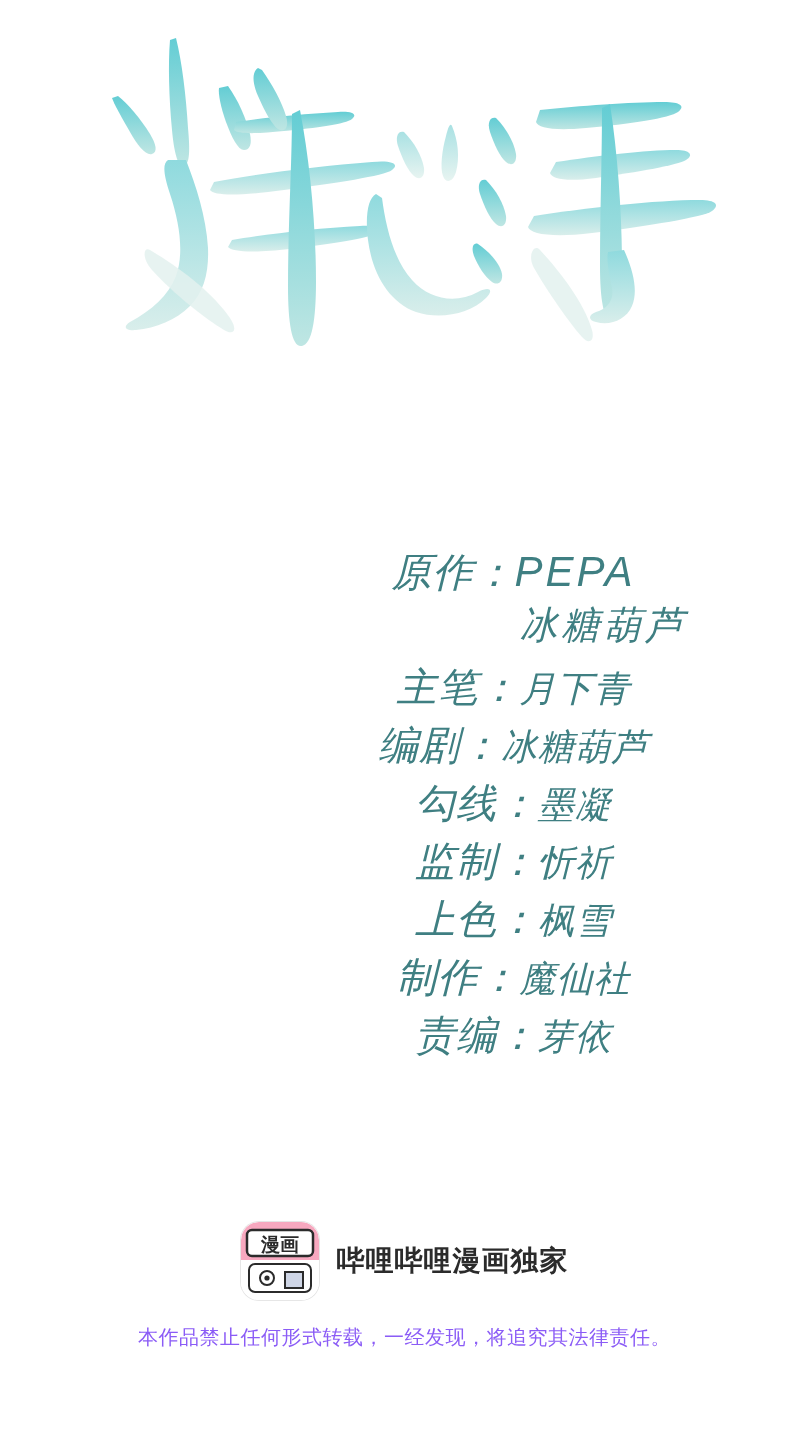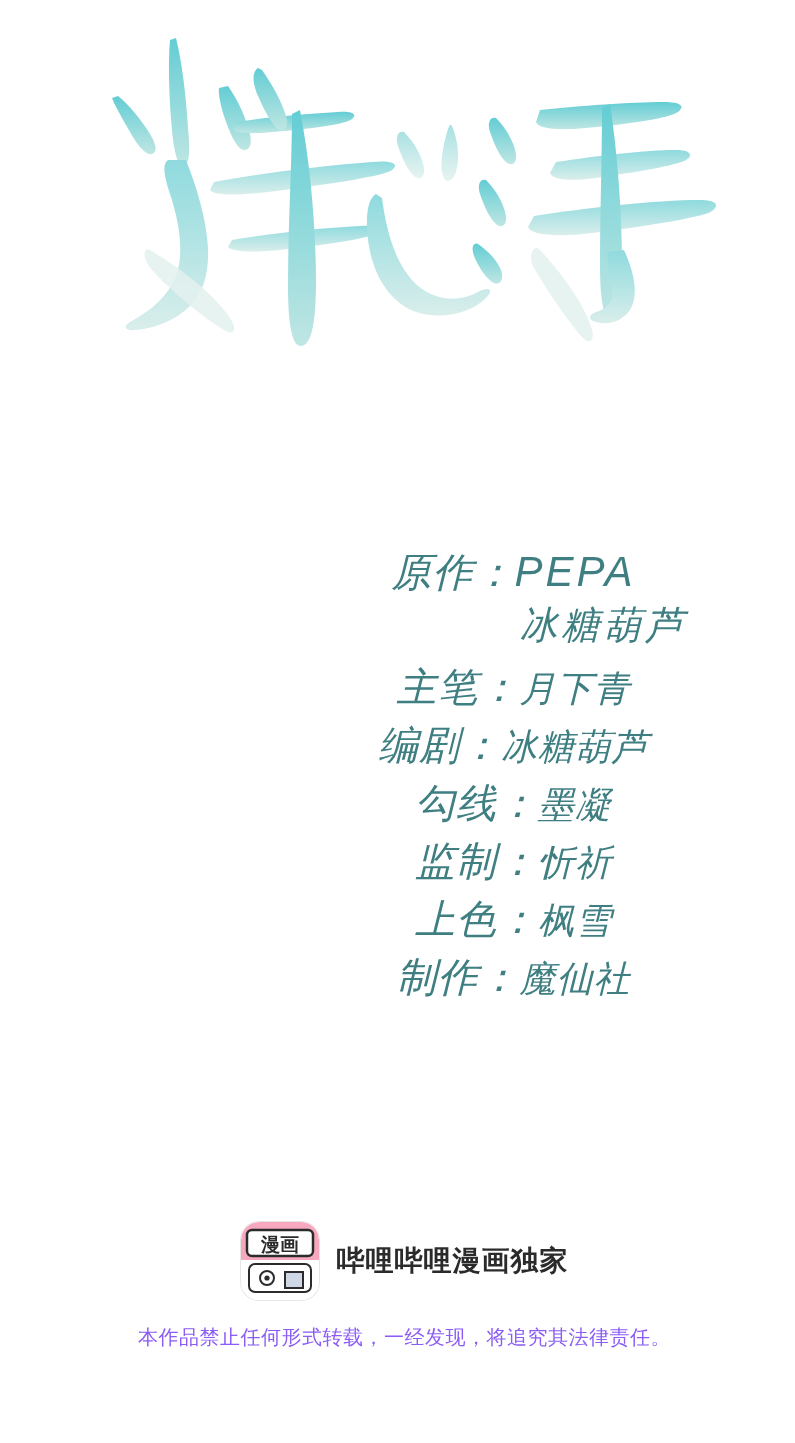--- a/index.html
+++ b/index.html
@@ -196,20 +196,24 @@
   <div class="credit-row">
     <span class="credit-label">上色：</span>
     <span class="credit-value">枫雪</span>
   </div>
 
   <div class="credit-row">
     <span class="credit-label">制作：</span>
     <span class="credit-value">魔仙社</span>
   </div>
 
+  <div class="credit-row">
+    <span class="credit-label">责编：</span>
+    <span class="credit-value">芽依</span>
+  </div>
 
 </div>
 
 <div class="footer">
   <div class="brand-line">
     <span class="brand-logo">
       <svg width="78" height="78" viewBox="0 0 78 78" xmlns="http://www.w3.org/2000/svg">
         <rect x="0" y="0" width="78" height="78" rx="18" fill="#ffffff"></rect>
         <path d="M0 18 A18 18 0 0 1 18 0 L60 0 A18 18 0 0 1 78 18 L78 38 L0 38 Z" fill="#f7a8bf"></path>
         <path d="M0 38 L78 38 L78 60 A18 18 0 0 1 60 78 L18 78 A18 18 0 0 1 0 60 Z" fill="#ffffff"></path>

